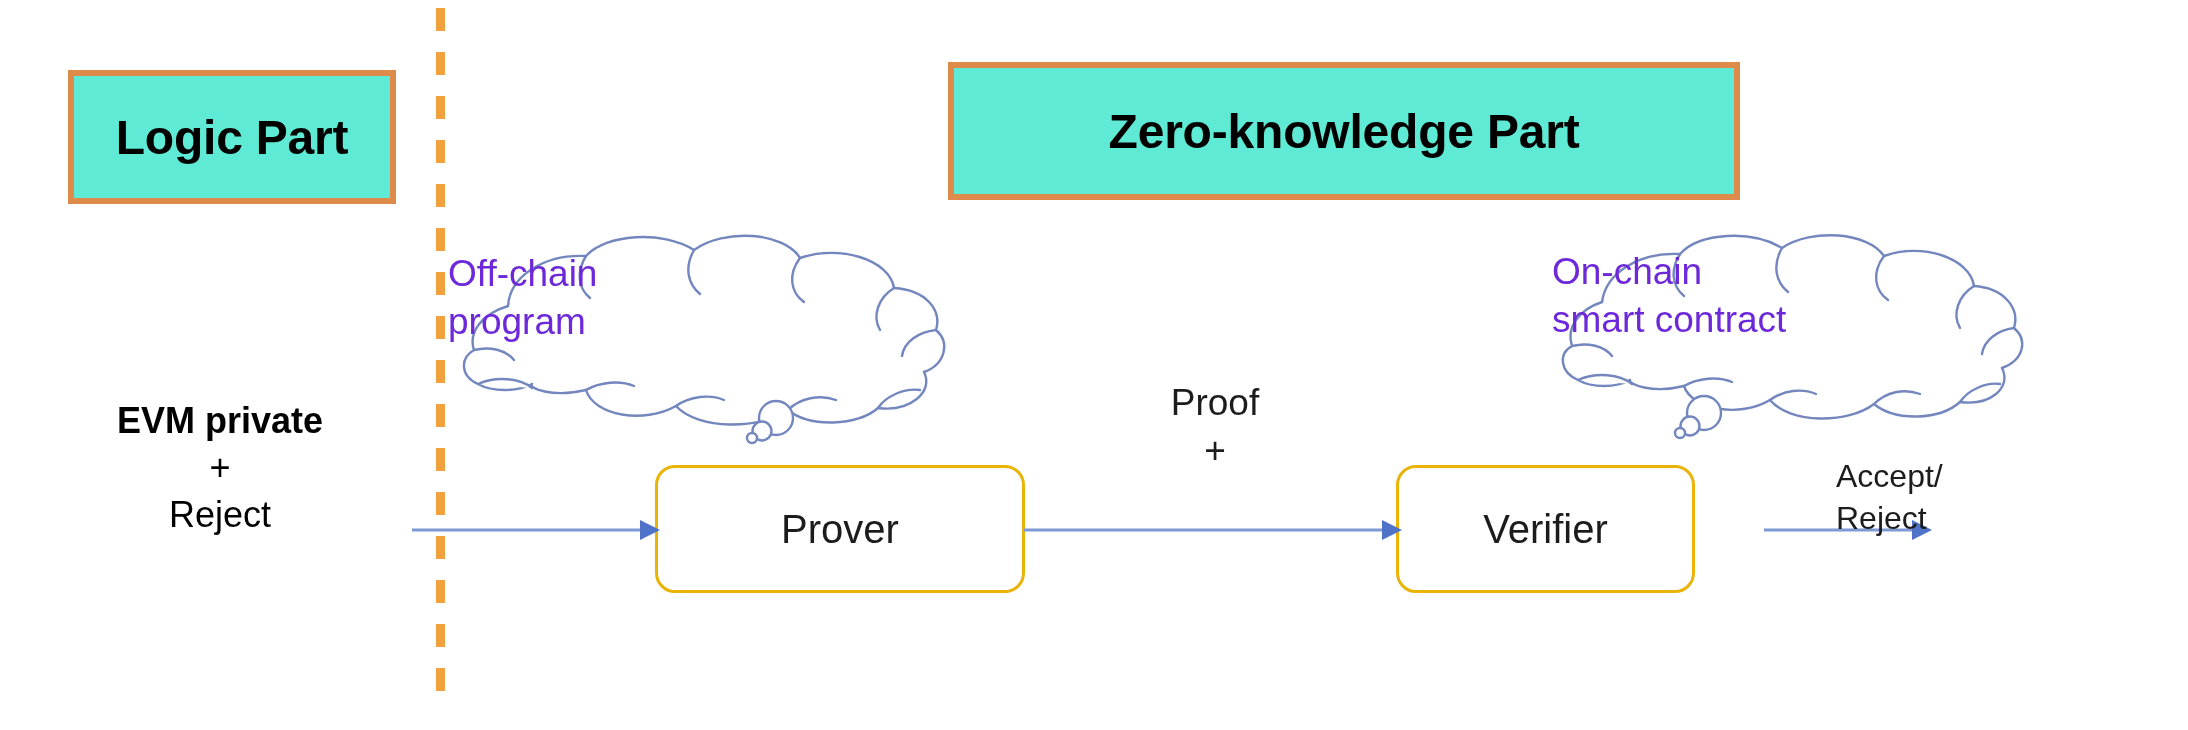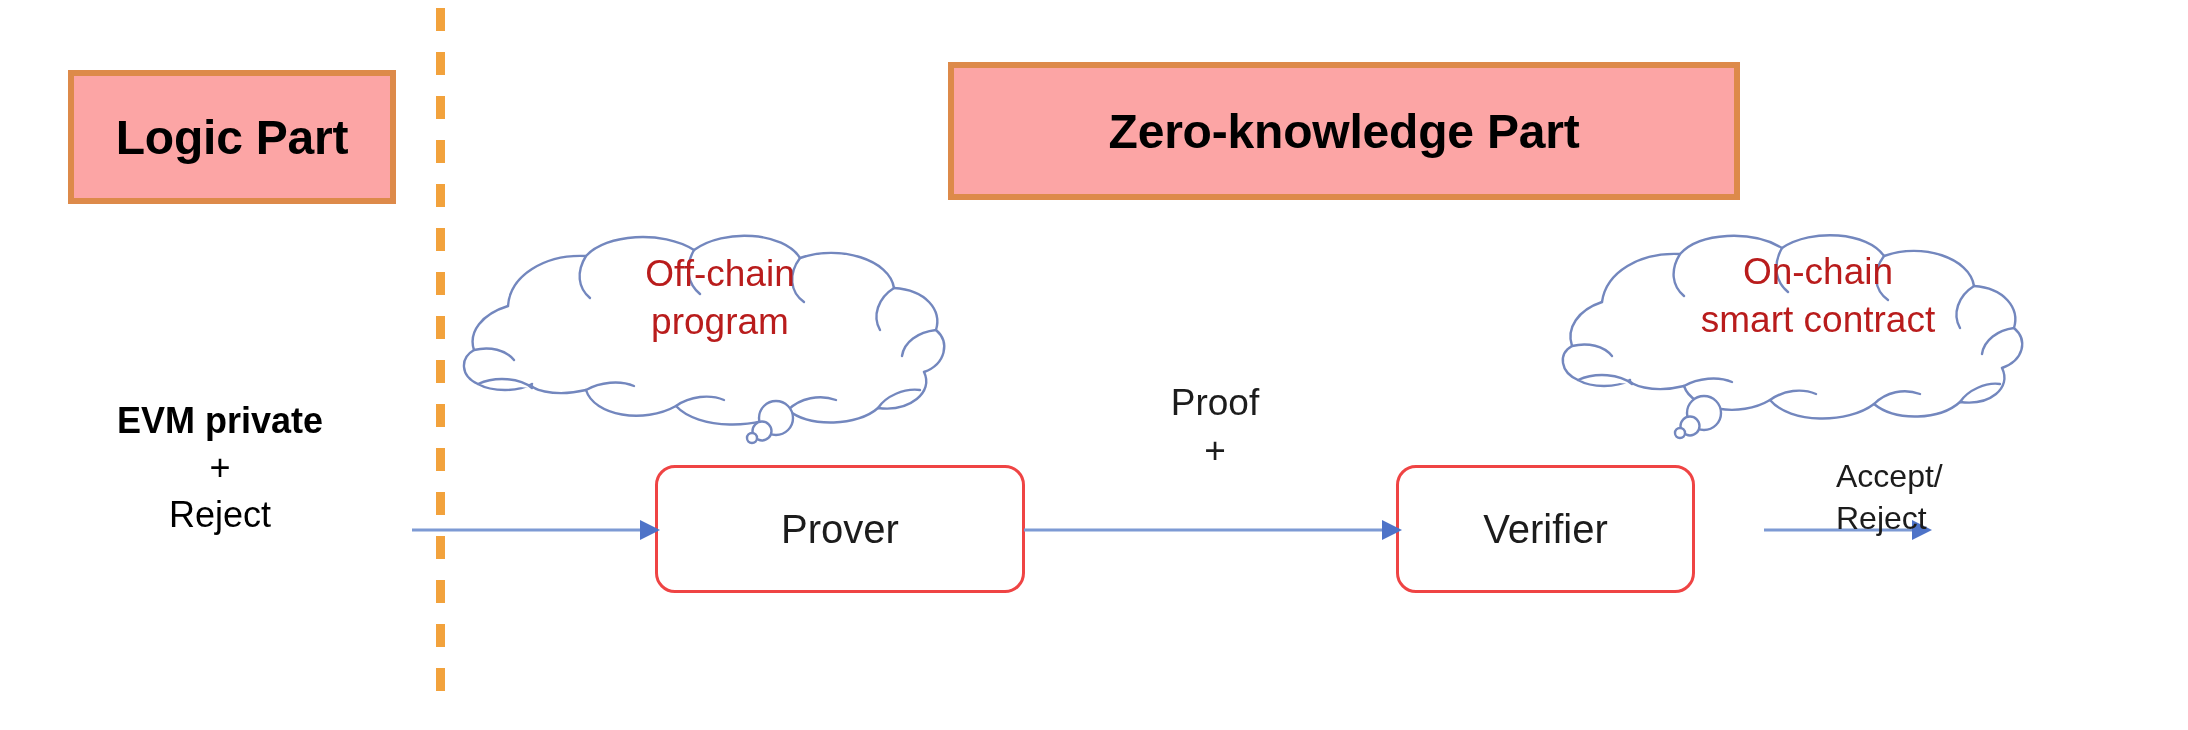--- a/index.html
+++ b/index.html
@@ -17,21 +17,21 @@
     height: 730px;
     background: #ffffff;
     overflow: hidden;
   }
 
   
   .section-box {
     position: absolute;
     box-sizing: border-box;
     border: 6px solid #DD8A4A;
-    background: #fca5a5;
+    background: #5eead4;
     display: flex;
     align-items: center;
     justify-content: center;
   }
   .section-box .label {
     font-weight: bold;
     font-size: 48px;
     letter-spacing: -0.2px;
     color: #000000;
     white-space: nowrap;
@@ -75,38 +75,38 @@
     color: #000000;
   }
 
   
   .cloud {
     position: absolute;
   }
   .cloud svg { display: block; overflow: visible; }
   .cloud .cloud-text {
     position: absolute;
-    left: 16px;
+    left: 0;
     width: 100%;
-    text-align: center;
+    text-align: left;
     font-size: 37px;
     line-height: 1.30;
-    color: #b91c1c;
+    color: #6d28d9;
     pointer-events: none;
   }
   #cloud-offchain { left: 448px; top: 228px; width: 512px; height: 205px; }
   #cloud-offchain .cloud-text { top: 22px; }
   #cloud-onchain  { left: 1552px; top: 228px; width: 500px; height: 200px; }
   #cloud-onchain .cloud-text { top: 20px; }
 
   
   .proc-box {
     position: absolute;
     box-sizing: border-box;
-    border: 3px solid #ef4444;
+    border: 3px solid #eab308;
     border-radius: 20px;
     background: #ffffff;
     display: flex;
     align-items: center;
     justify-content: center;
   }
   .proc-box .label {
     font-size: 40px;
     color: #1c1c1c;
     white-space: nowrap;

